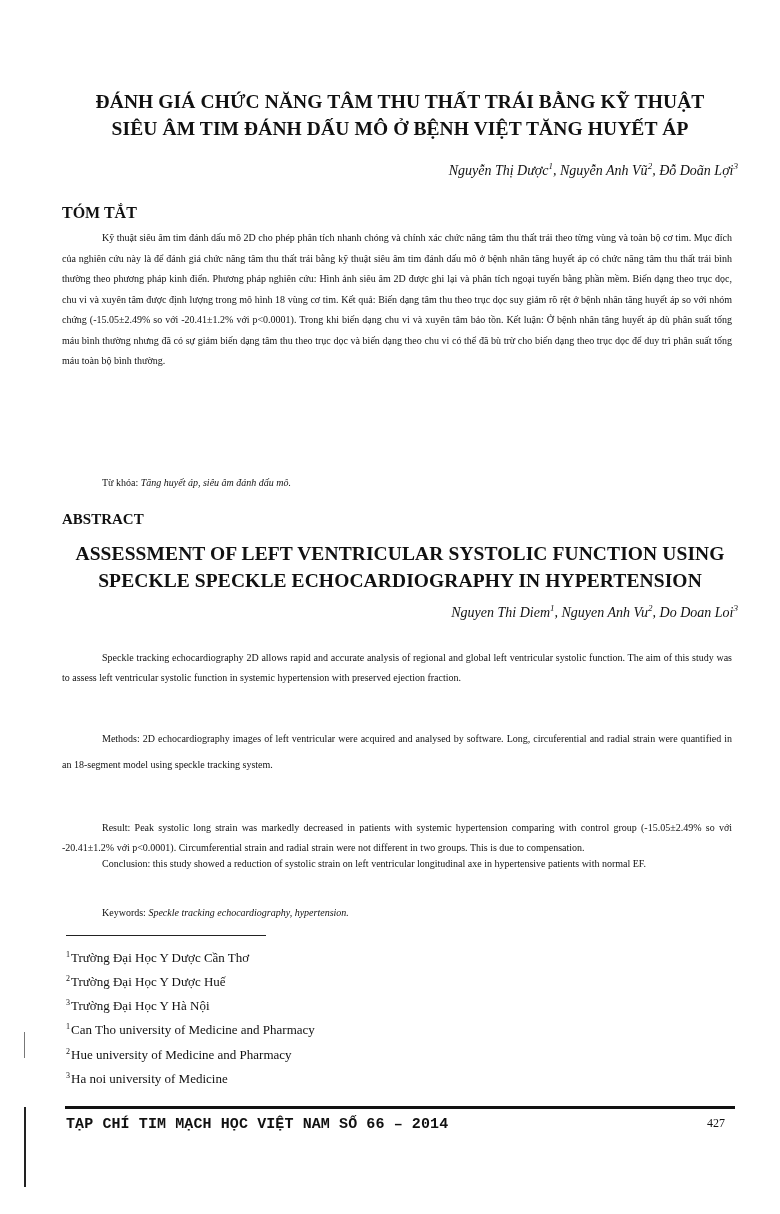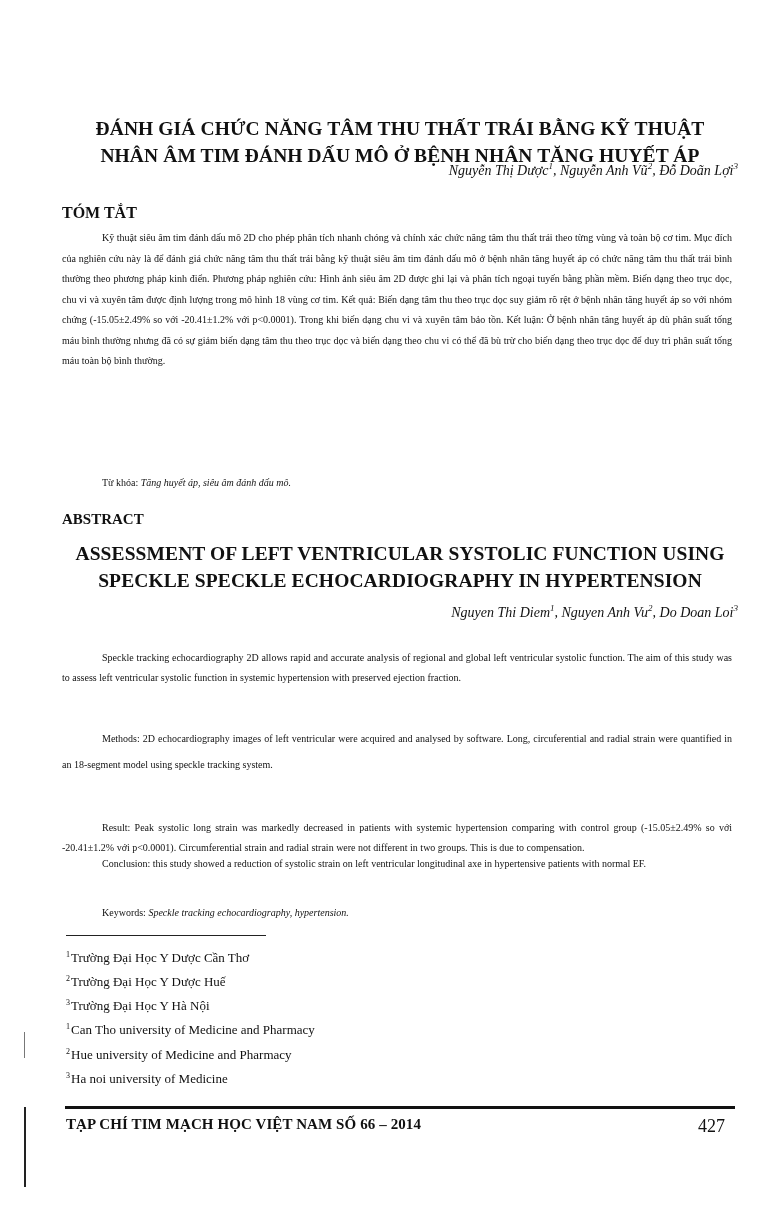--- a/index.html
+++ b/index.html
@@ -4,21 +4,21 @@
   <style>
     html, body { margin: 0; padding: 0; background: #ffffff; }
     body {
       width: 780px; height: 1214px; position: relative; overflow: hidden;
       font-family: "Liberation Serif", "DejaVu Serif", serif; color: #111;
     }
     .title {
       position: absolute; left: 60px; width: 680px; text-align: center;
       font-weight: bold; font-size: 19.5px; line-height: 27px; letter-spacing: 0.1px;
     }
-    #vn-title { top: 88px; margin-top: 27px; }
+    #vn-title { top: 88px; }
     #en-title { top: 540px; }
     .authors {
       position: absolute; right: 42px; font-style: italic; font-size: 14px; text-align: right;
     }
     #vn-authors { top: 161px; }
     #en-authors { top: 603px; }
     .authors sup { font-size: 9px; }
     .heading {
       position: absolute; left: 62px; font-weight: bold; font-size: 15px;
     }
@@ -47,32 +47,32 @@
     #left-mark-1 {
       position: absolute; left: 24px; top: 1032px; width: 1px; height: 26px; background: #777;
     }
     #left-mark-2 {
       position: absolute; left: 24px; top: 1107px; width: 2px; height: 80px; background: #222;
     }
     #footer-rule {
       position: absolute; left: 65px; top: 1106px; width: 670px; height: 3px; background: #111;
     }
     #footer-journal {
-      position: absolute; left: 66px; top: 1116px; font-size: 15px; font-weight: bold; letter-spacing: 0.1px;
+      position: absolute; left: 66px; top: 1116px; font-size: 15px; font-weight: bold; letter-spacing: 0.1px; font-family: Liberation Mono, monospace;
     }
     #footer-page {
-      position: absolute; right: 55px; top: 1116px; font-size: 18px;
+      position: absolute; right: 55px; top: 1116px; font-size: 12px;
     }
   </style>
 </head>
 <body>
 
 <div id="vn-title" class="title">
   <div>ĐÁNH GIÁ CHỨC NĂNG TÂM THU THẤT TRÁI BẰNG KỸ THUẬT</div>
-  <div>NHÂN ÂM TIM ĐÁNH DẤU MÔ Ở BỆNH NHÂN TĂNG HUYẾT ÁP</div>
+  <div>SIÊU ÂM TIM ĐÁNH DẤU MÔ Ở BỆNH VIỆT TĂNG HUYẾT ÁP</div>
 </div>
 
 <div id="vn-authors" class="authors">
   <span>Nguyễn Thị Dược</span><sup>1</sup>,
   <span>Nguyễn Anh Vũ</span><sup>2</sup>,
   <span>Đỗ Doãn Lợi</span><sup>3</sup>
 </div>
 
 <div id="vn-heading" class="heading">TÓM TẮT</div>
 

